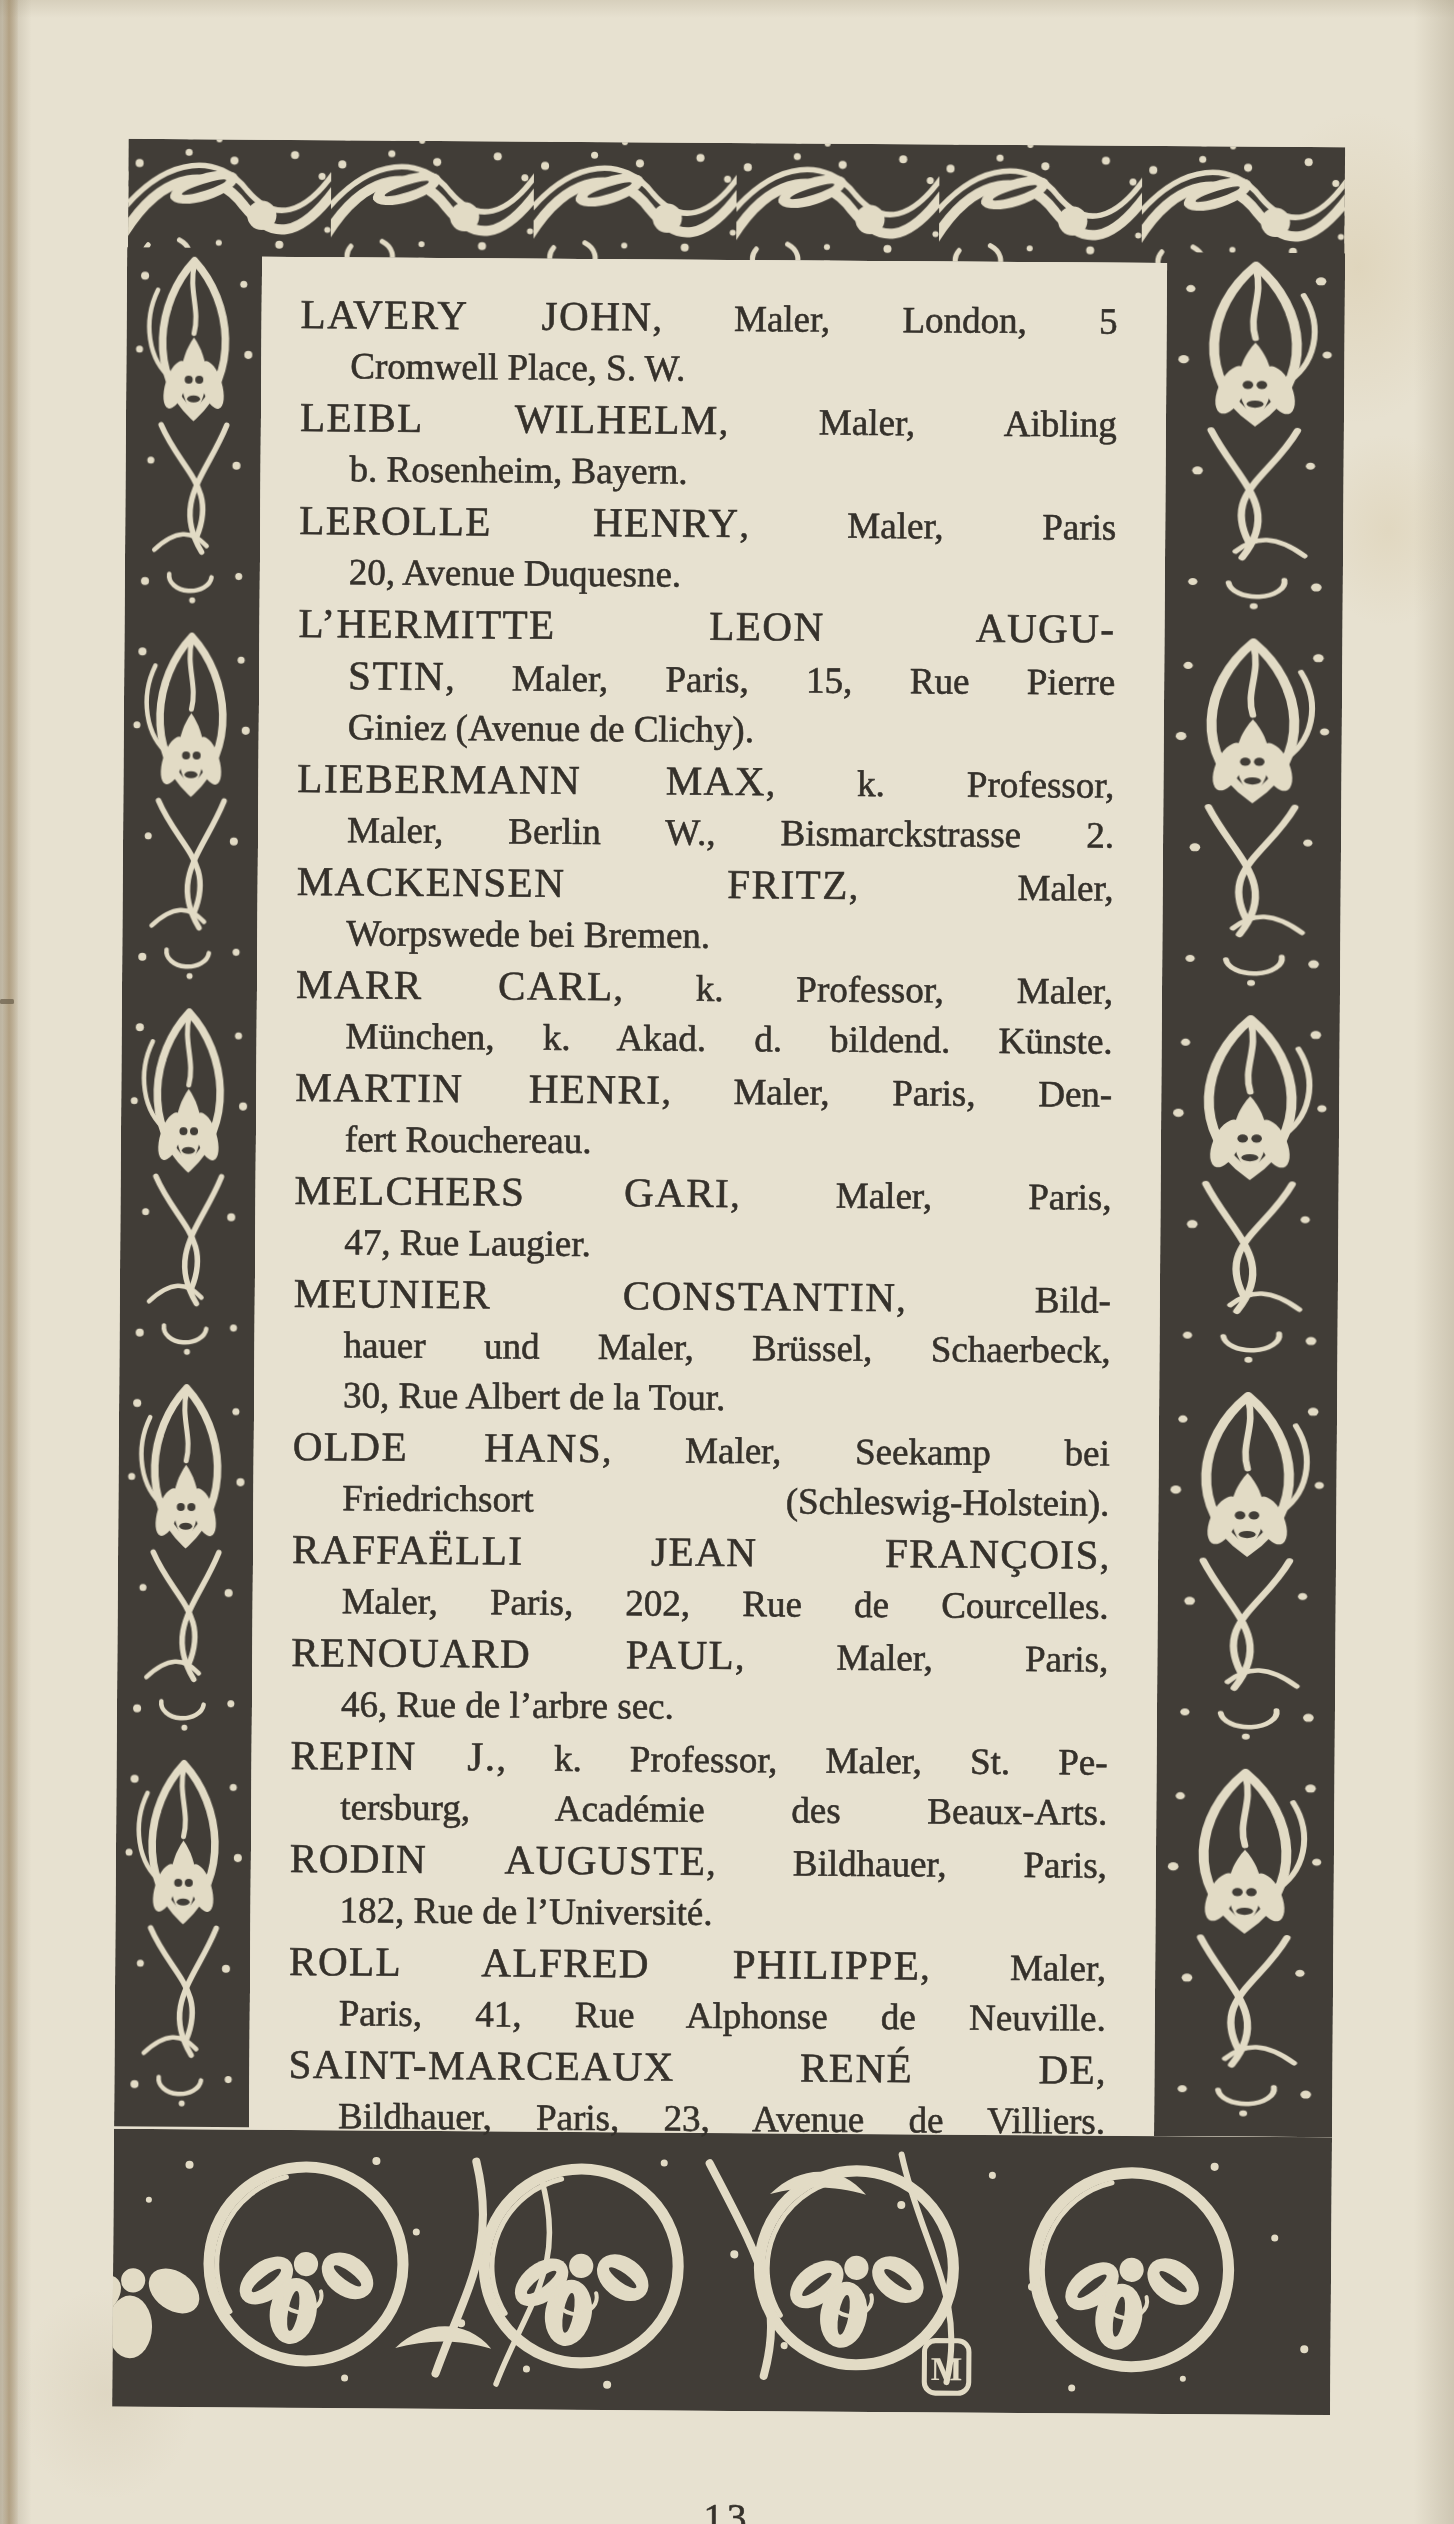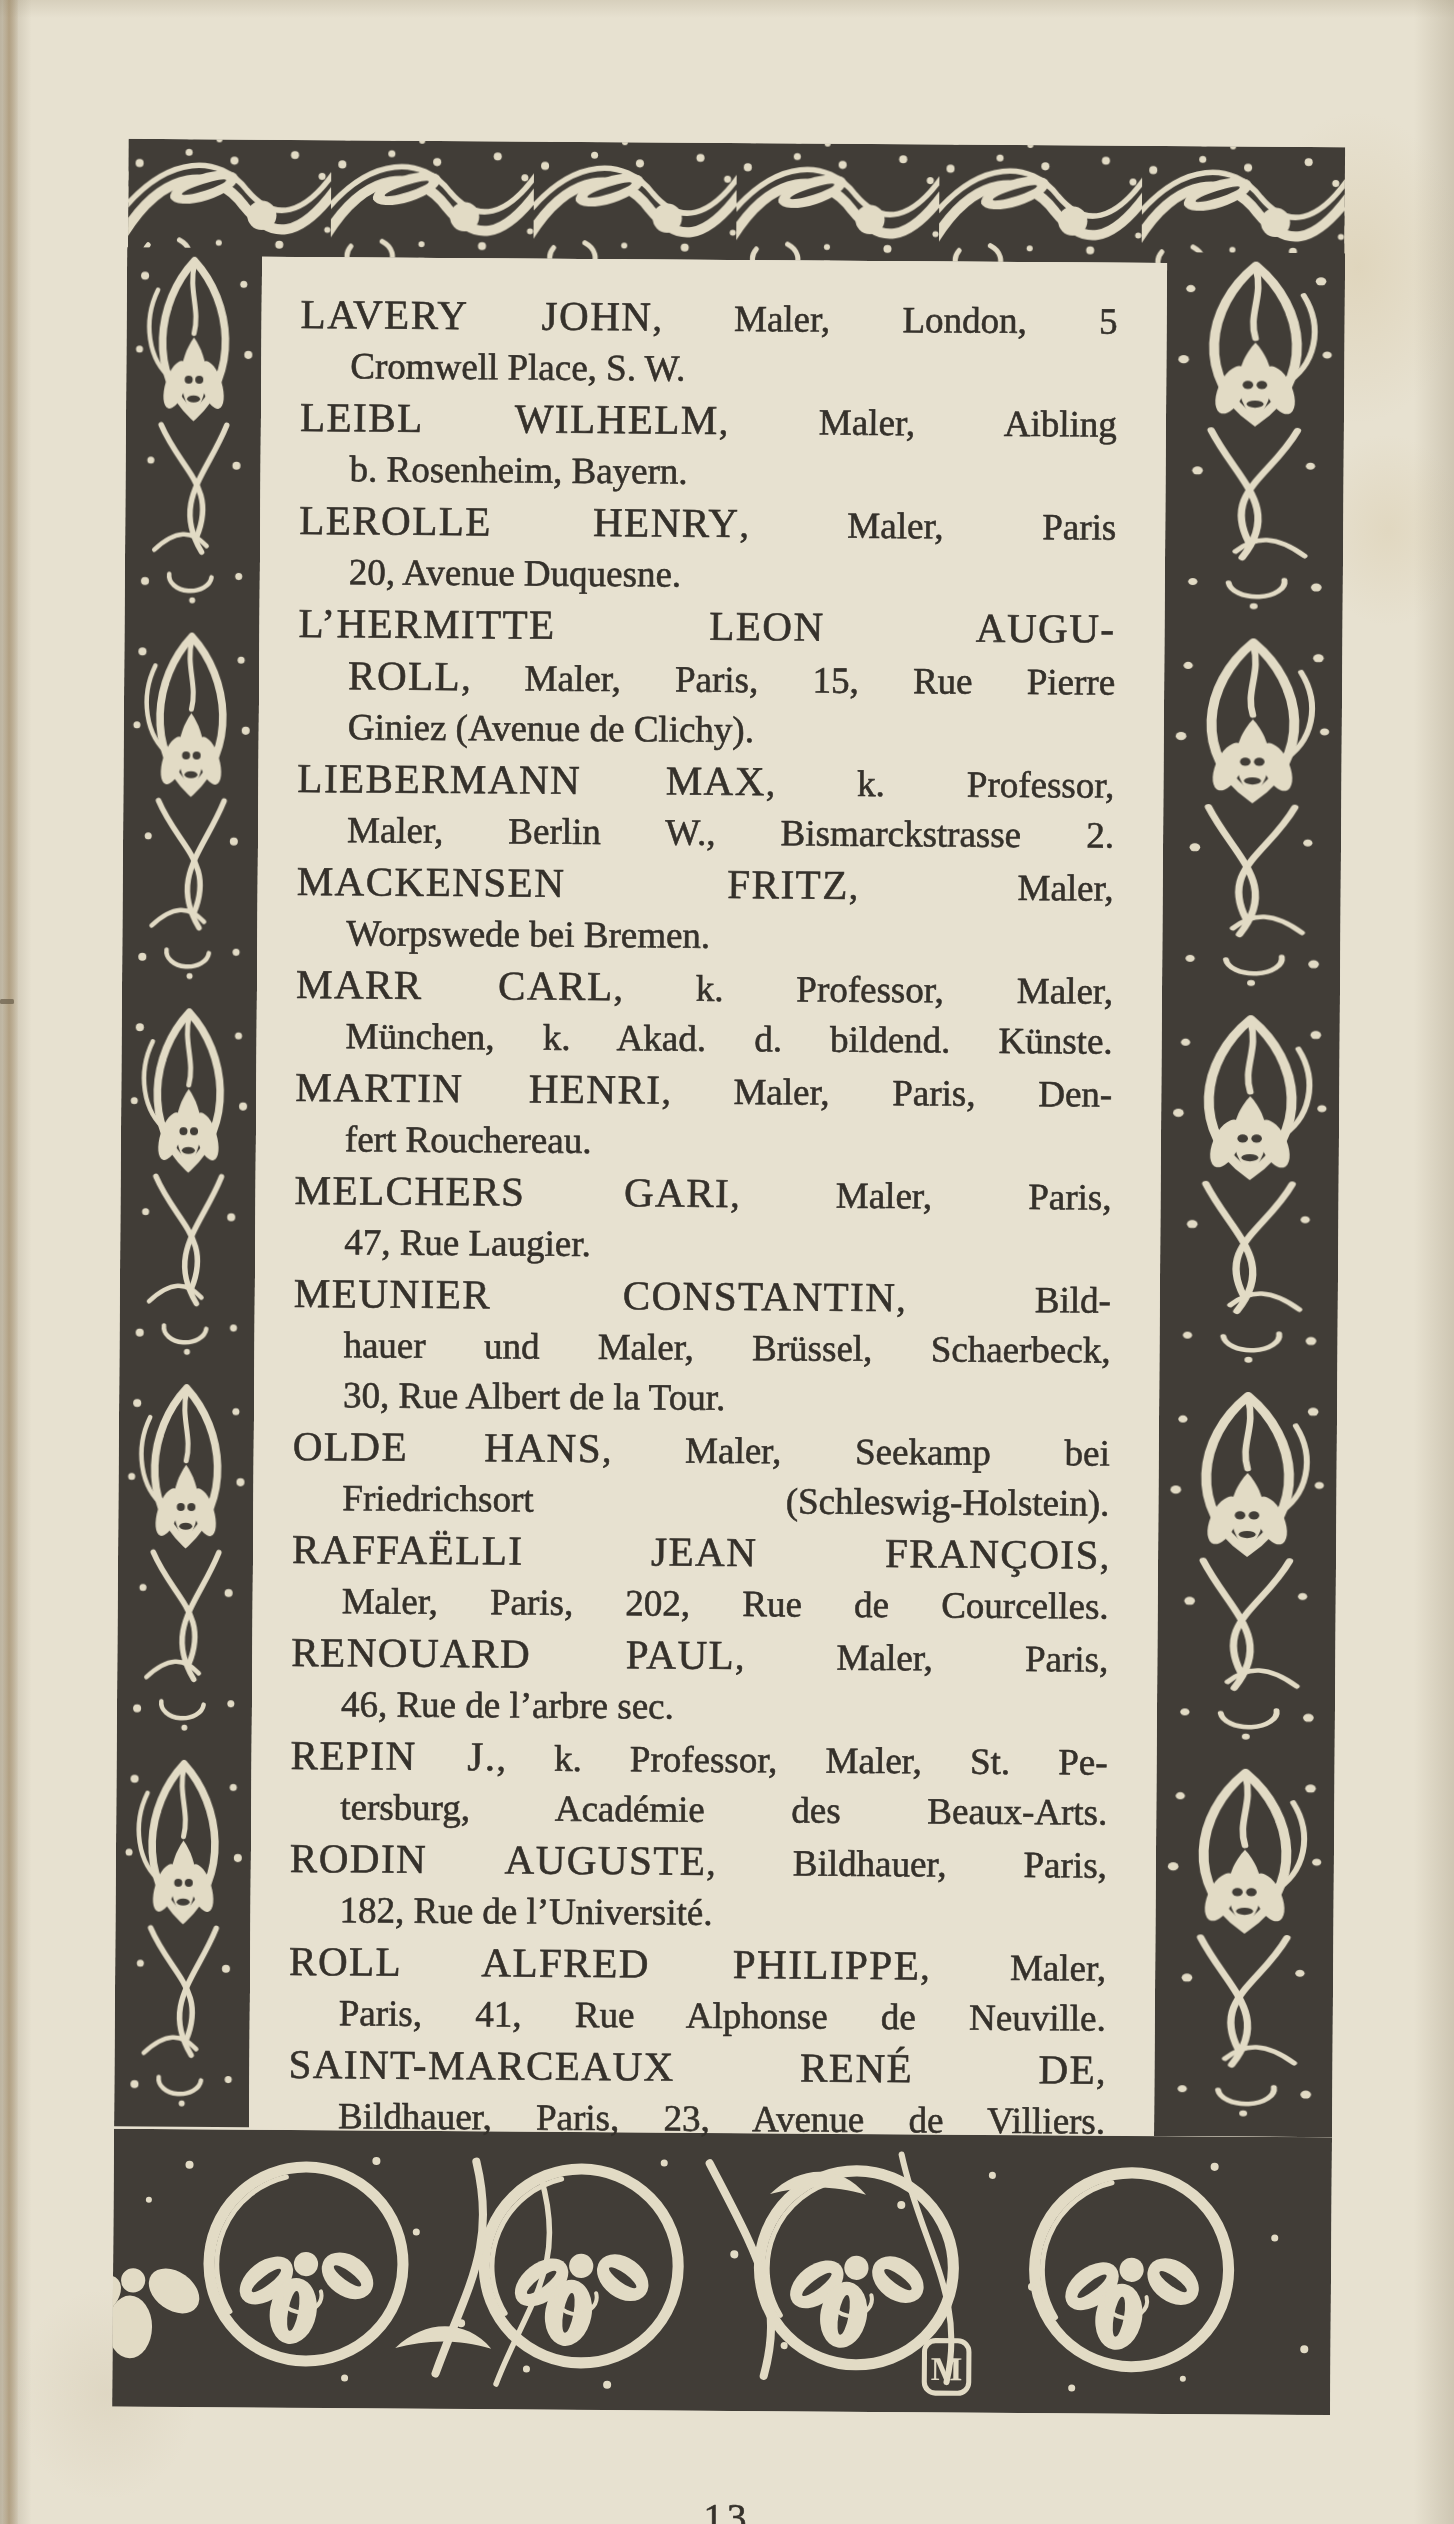--- a/index.html
+++ b/index.html
@@ -277,21 +277,21 @@
           <div class="entry">
             <div class="line just"><span class="caps">LEIBL WILHELM</span><span>, Maler, Aibling</span></div>
             <div class="line ind"><span>b. Rosenheim, Bayern.</span></div>
           </div>
           <div class="entry">
             <div class="line just"><span class="caps">LEROLLE HENRY</span><span>, Maler, Paris</span></div>
             <div class="line ind"><span>20, Avenue Duquesne.</span></div>
           </div>
           <div class="entry">
             <div class="line just"><span class="caps">L’HERMITTE LEON AUGU-</span></div>
-            <div class="line ind just"><span class="caps">ROLL</span><span>, Maler, Paris, 15, Rue Pierre</span></div>
+            <div class="line ind just"><span class="caps">STIN</span><span>, Maler, Paris, 15, Rue Pierre</span></div>
             <div class="line ind"><span>Giniez (Avenue de Clichy).</span></div>
           </div>
           <div class="entry">
             <div class="line just"><span class="caps">LIEBERMANN MAX</span><span>, k. Professor,</span></div>
             <div class="line ind just"><span>Maler, Berlin W., Bismarckstrasse 2.</span></div>
           </div>
           <div class="entry">
             <div class="line just"><span class="caps">MACKENSEN FRITZ</span><span>, Maler,</span></div>
             <div class="line ind"><span>Worpswede bei Bremen.</span></div>
           </div>

